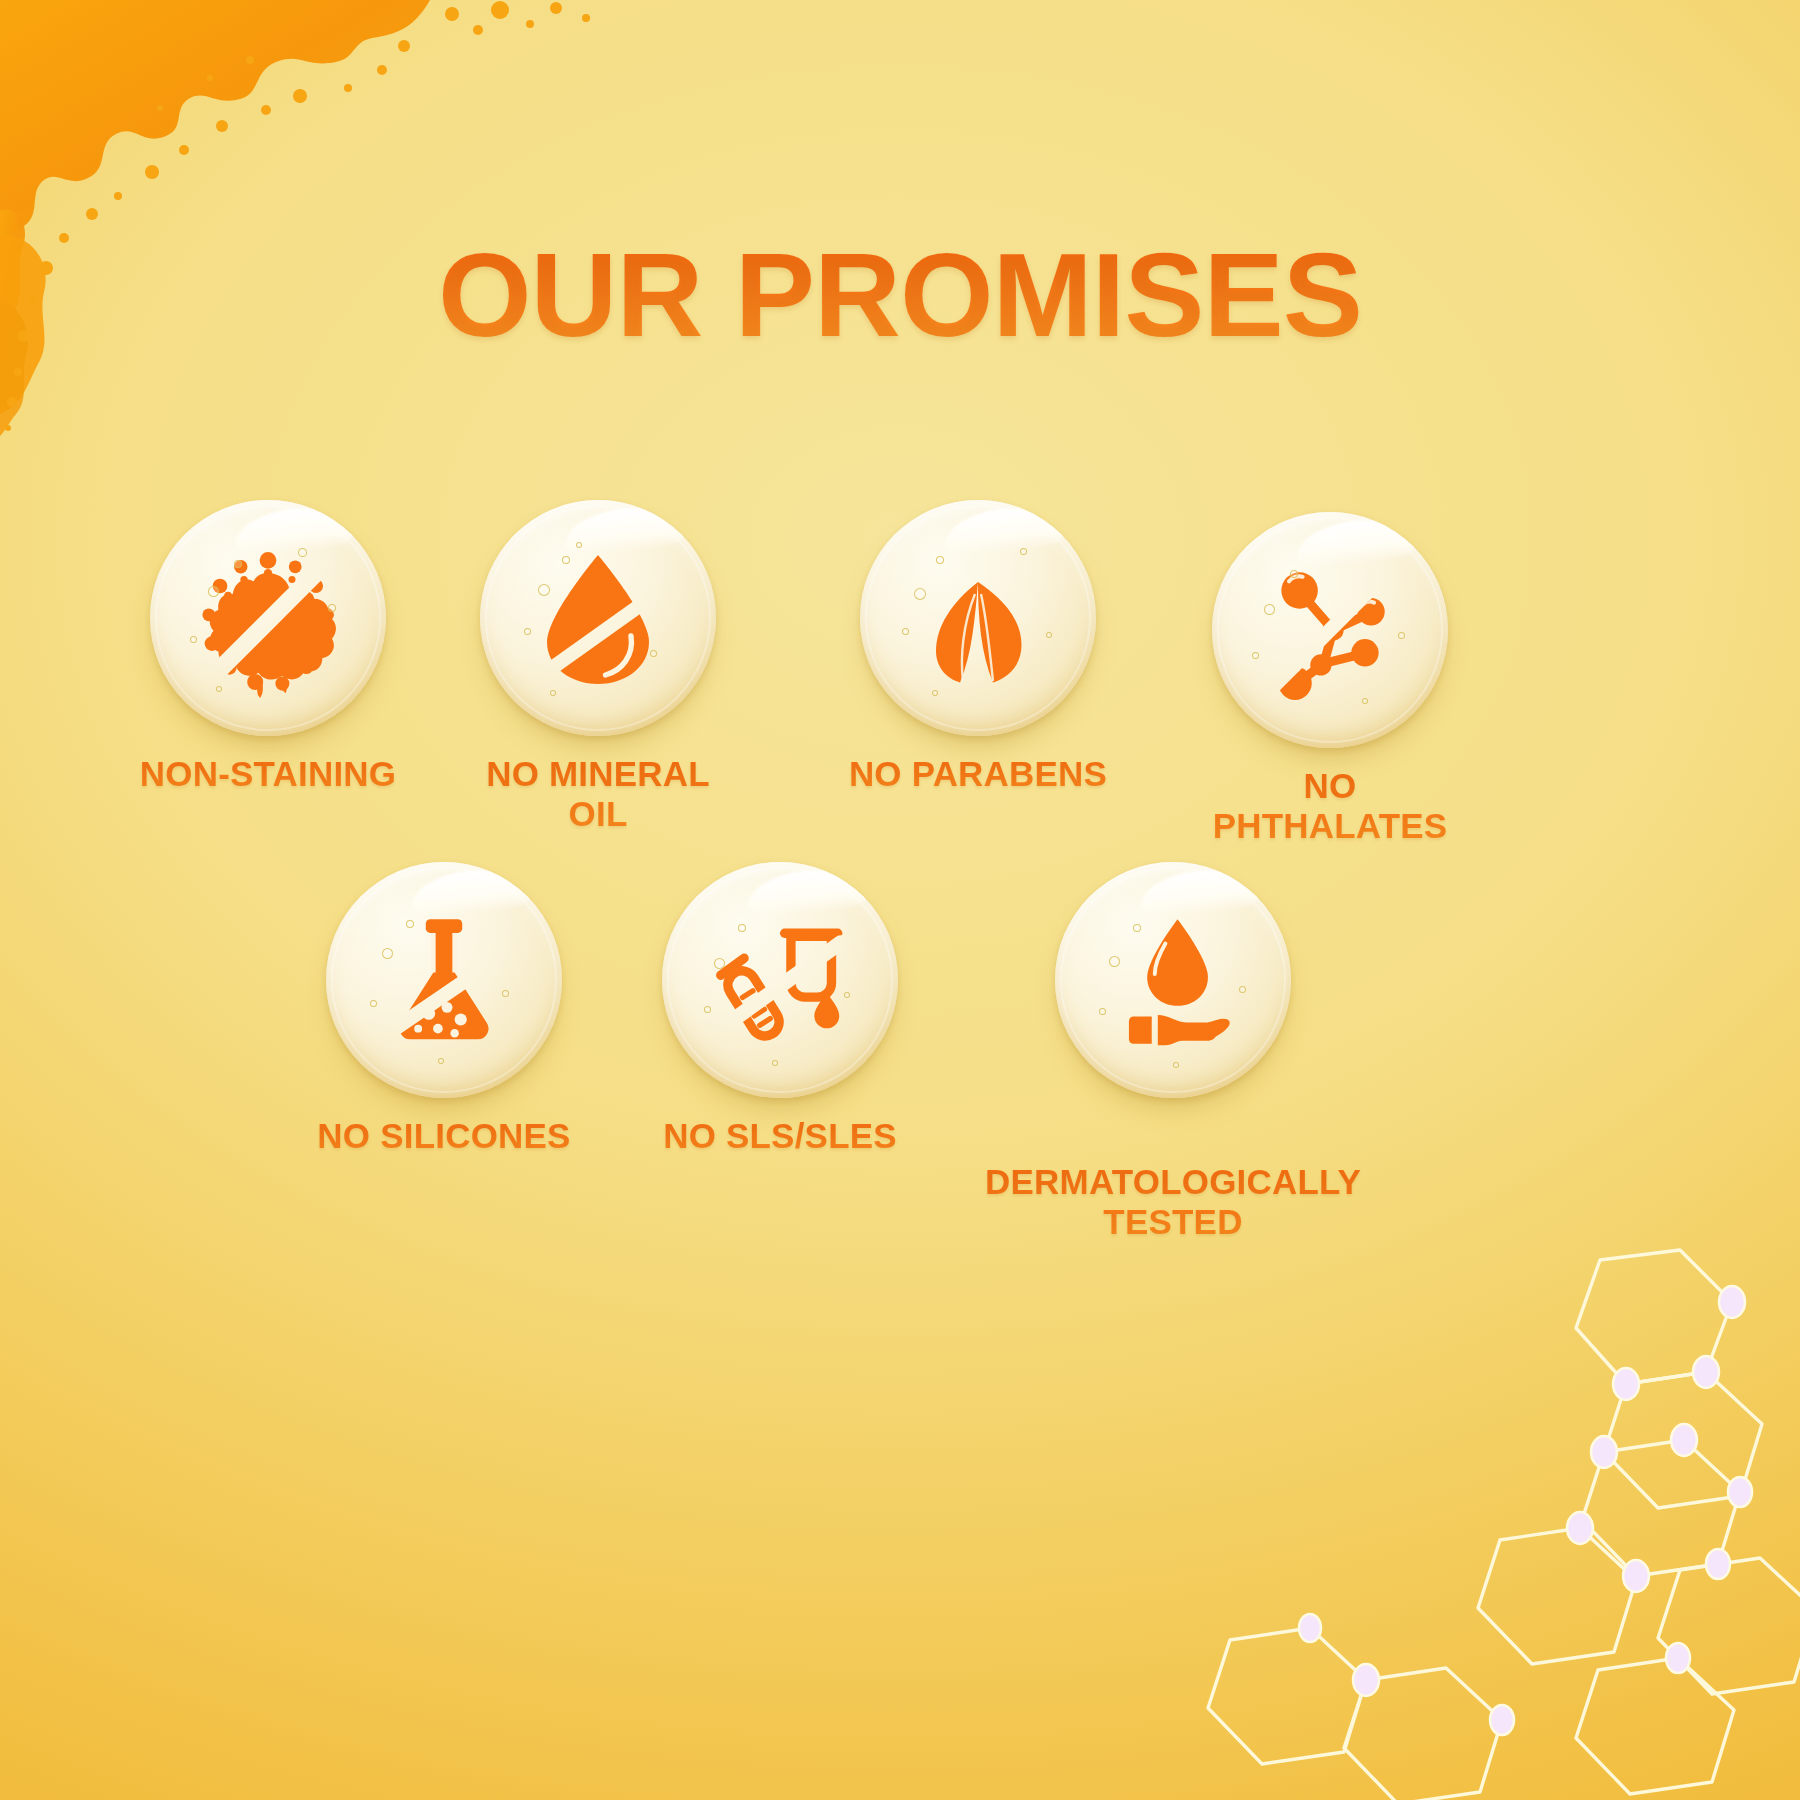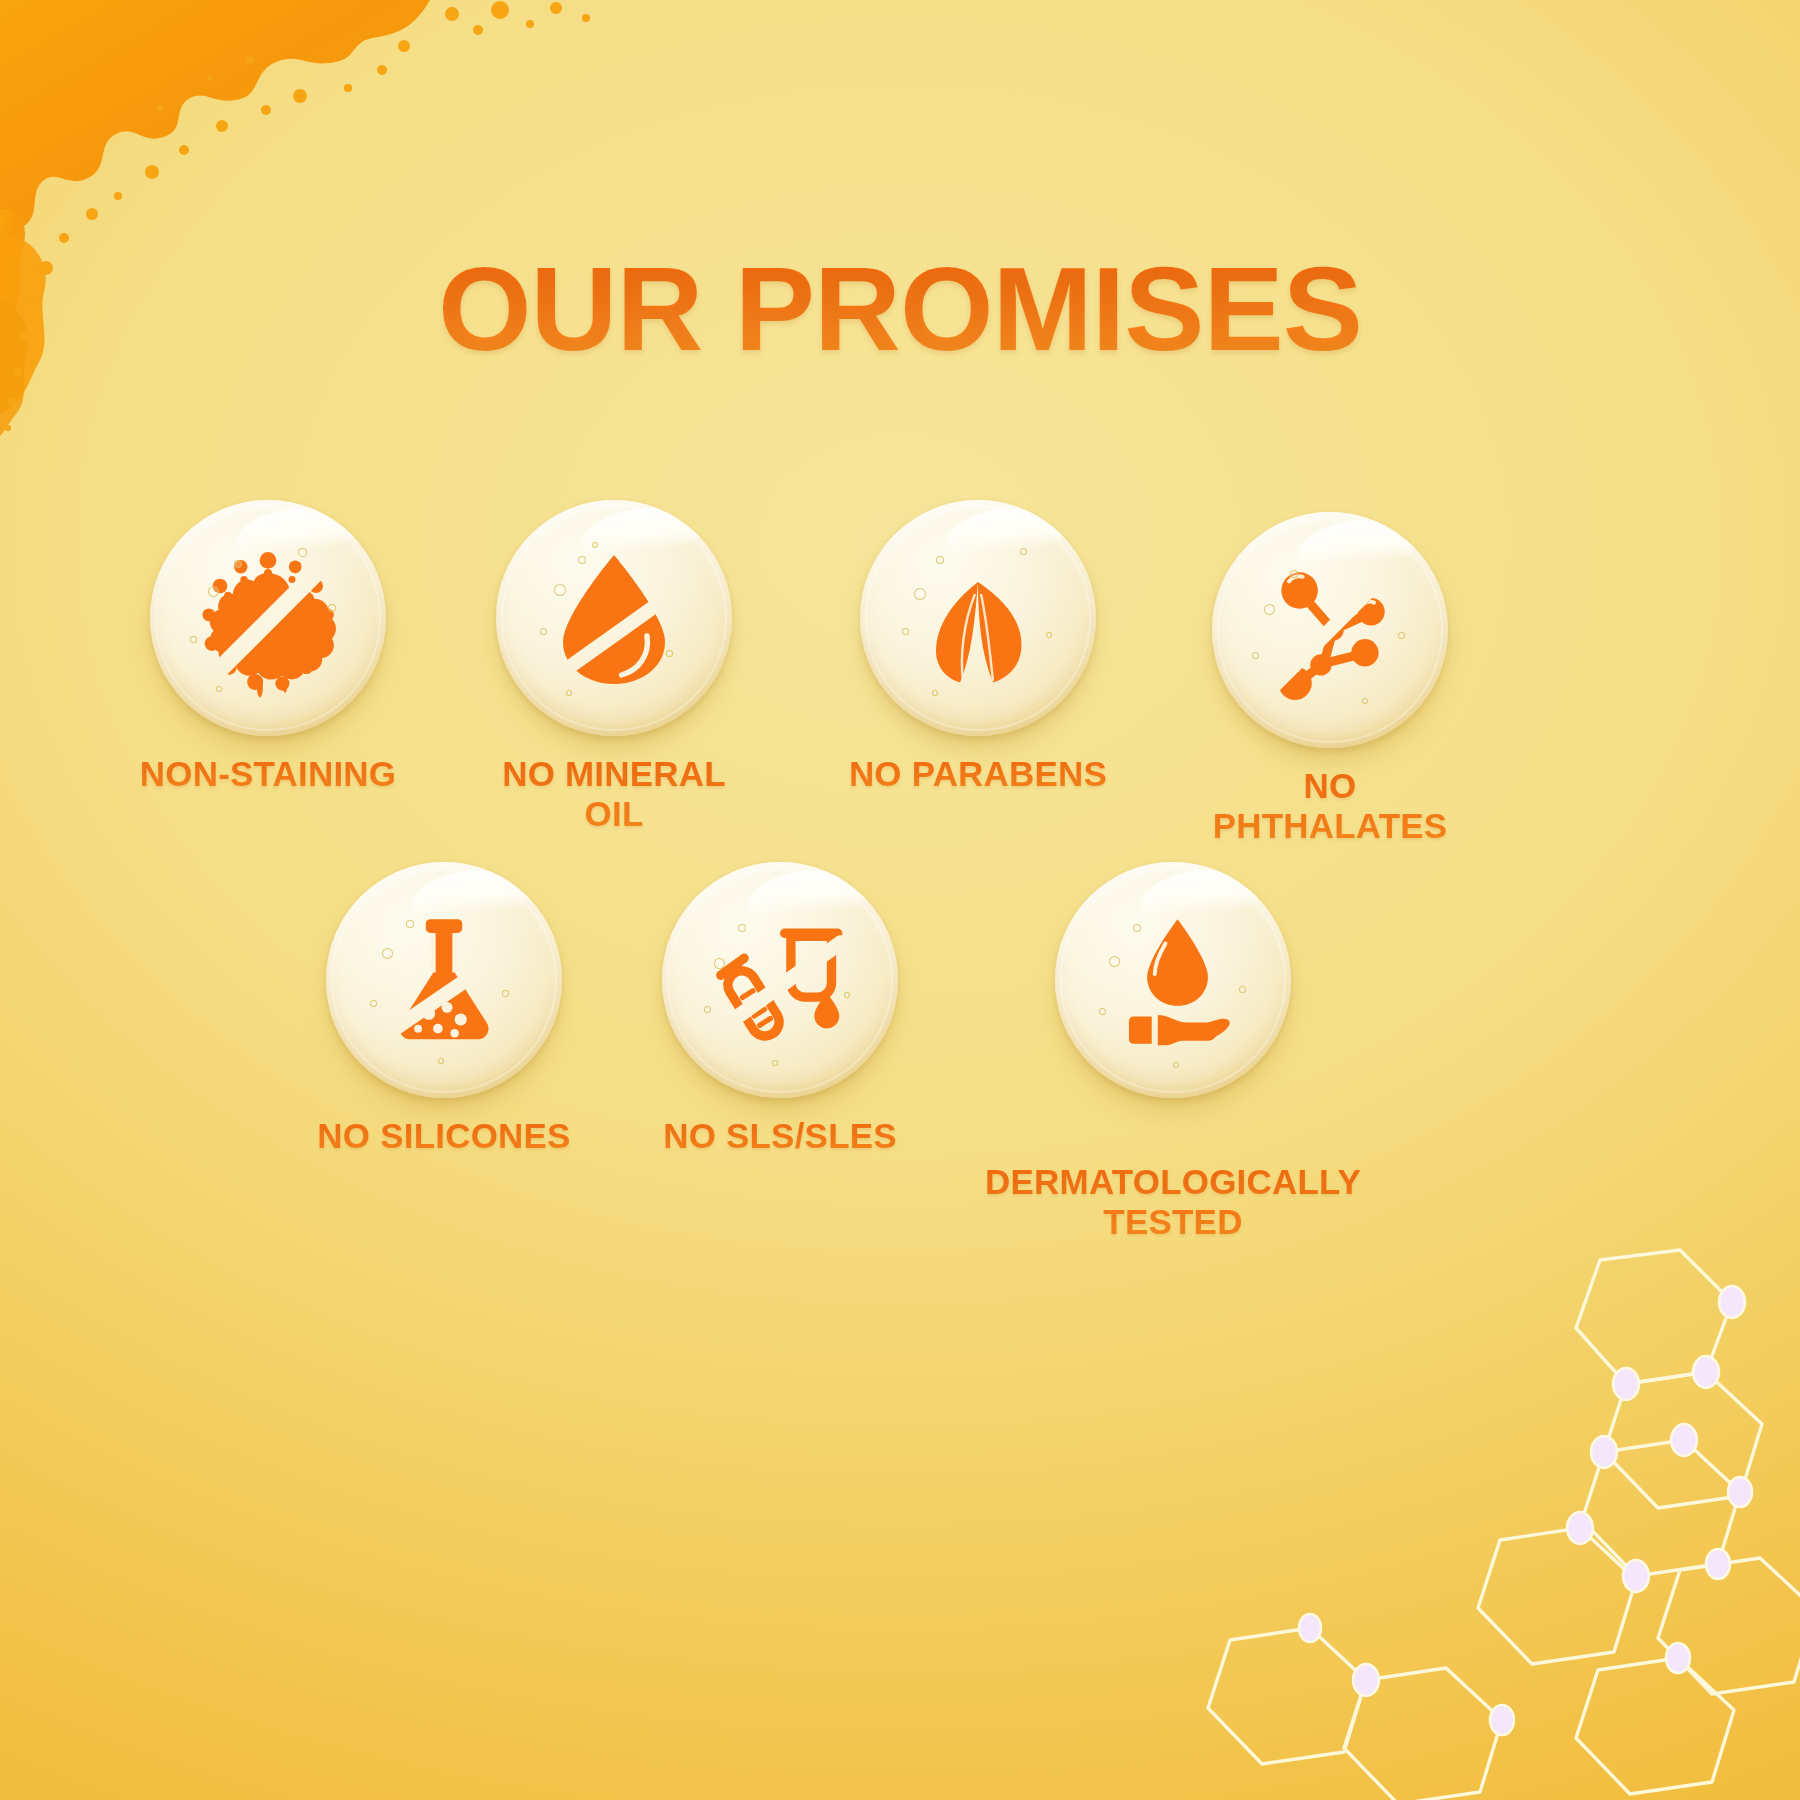--- a/index.html
+++ b/index.html
@@ -12,21 +12,21 @@
       radial-gradient(ellipse 120% 90% at 50% 30%, #f6e59a 0%, #f5de86 38%, #f3cf62 62%, #f2c044 82%, #f0b52f 100%);
   }
 
   
   .powder { position:absolute; left:0; top:0; width:640px; height:520px; pointer-events:none; }
 
   
   .hexdeco { position:absolute; right:0; bottom:0; width:820px; height:560px; pointer-events:none; }
 
   
-  .title-wrap { position:absolute; top:250px; left:0; width:100%; text-align:center; }
+  .title-wrap { position:absolute; top:236px; left:0; width:100%; text-align:center; }
   .title {
     display:inline-block;
     font-size:118px;
     font-weight:900;
     letter-spacing:-1px;
     line-height:1;
     color:#f4711a;
     background:linear-gradient(180deg,#f0620c 0%,#f87a18 55%,#fb9021 100%);
     -webkit-background-clip:text;
     background-clip:text;
@@ -200,21 +200,21 @@
           <circle cx="59" cy="91" r="4.4"></circle>
             <circle cx="58" cy="84" r="2.3"></circle>
           <path d="M46,88 q2,8 -1,12 q-4,-4 1,-12Z"></path>
           <path d="M60,86 q3,7 1,11 q-5,-4 -1,-11Z"></path>
         </g>
       </svg>
     </div>
     <div class="label">NON-STAINING</div>
   </div>
 
-  <div class="promise" style="left:484px; top:500px; width:260px;">
+  <div class="promise" style="left:468px; top:500px; width:260px;">
     <div class="bubble">
       <span class="micro" style="left:58px;top:84px;width:12px;height:12px;"></span>
       <span class="micro" style="left:82px;top:56px;width:8px;height:8px;"></span>
       <span class="micro" style="left:44px;top:128px;width:7px;height:7px;"></span>
       <span class="micro" style="left:96px;top:42px;width:6px;height:6px;"></span>
       <span class="micro" style="left:170px;top:150px;width:7px;height:7px;"></span>
       <span class="micro" style="left:70px;top:190px;width:6px;height:6px;"></span>
       <svg width="150" height="150" viewBox="0 0 100 100">
         <defs>
           <mask id="m2">

